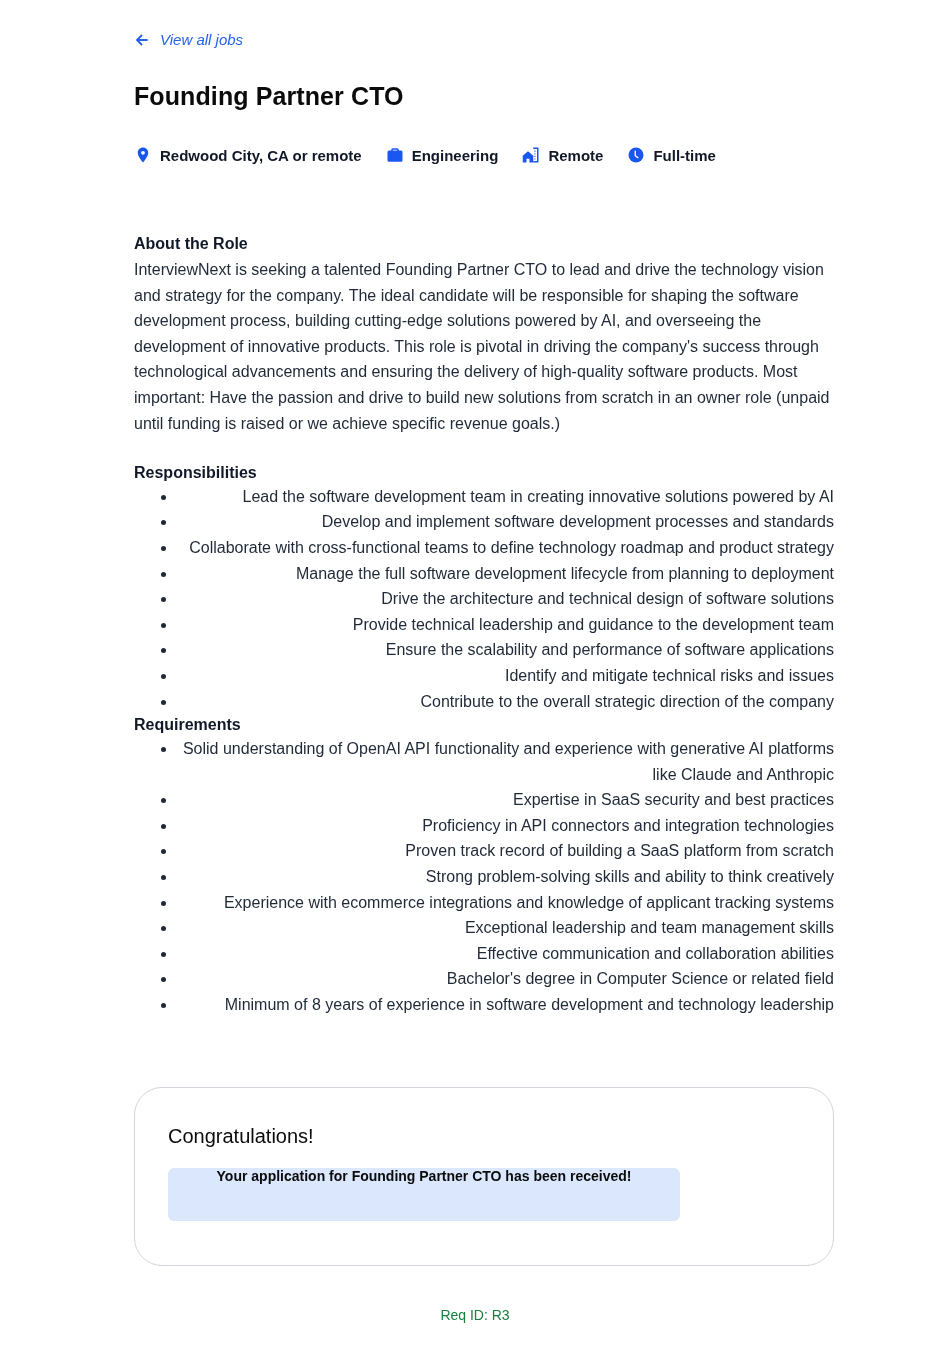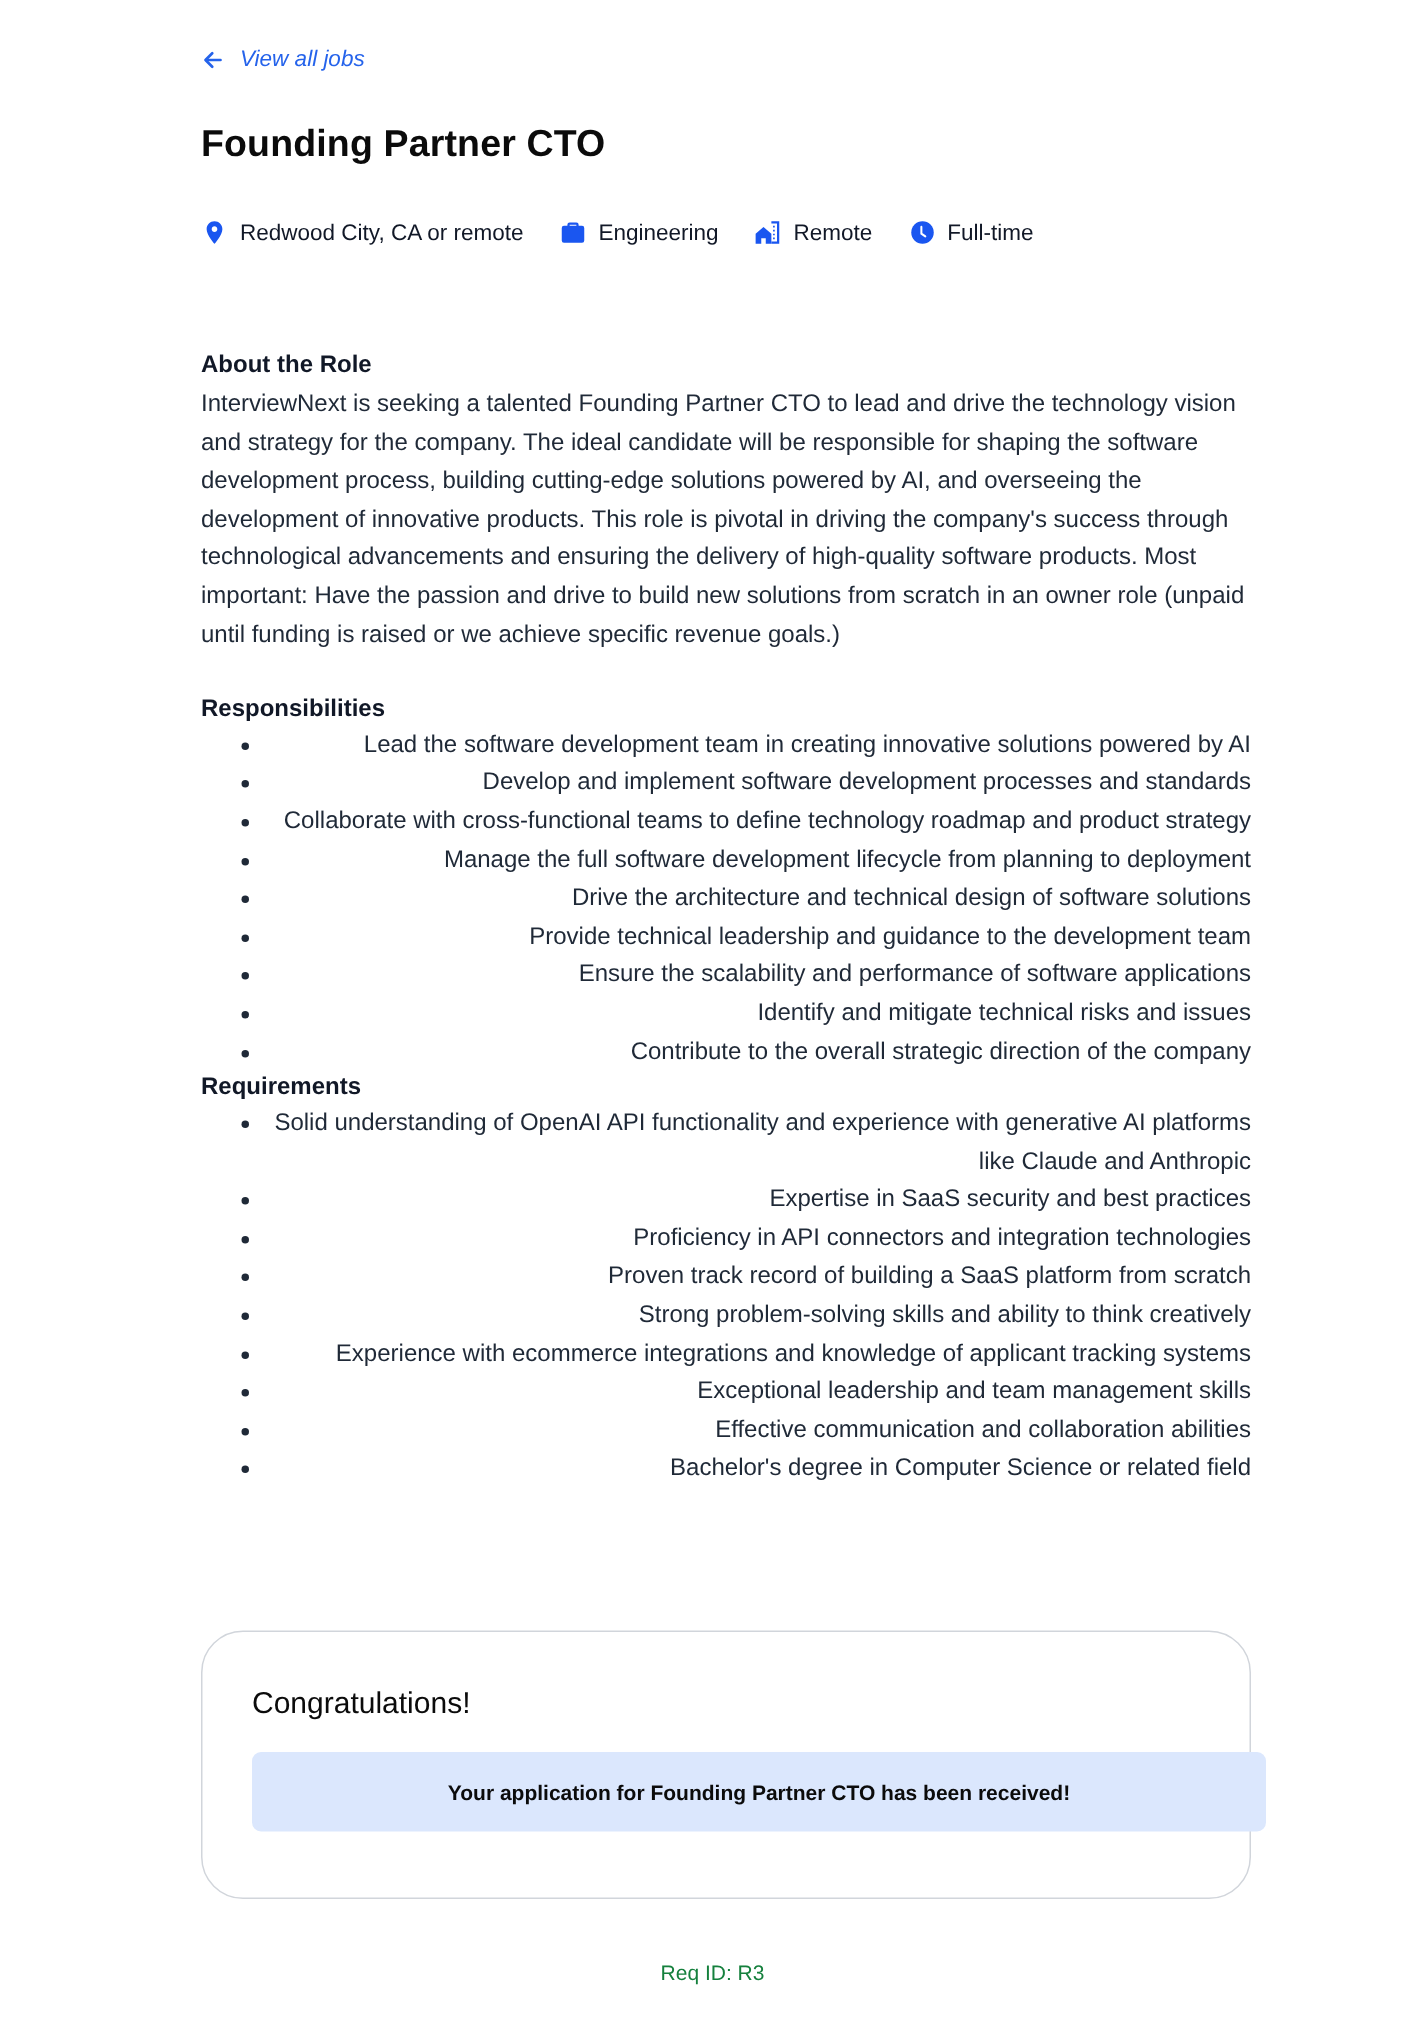--- a/index.html
+++ b/index.html
@@ -46,20 +46,21 @@
       top: 146px;
       display: flex;
       align-items: center;
       font-size: 15px;
       color: #111827;
     }
     .meta-item {
       display: flex;
       align-items: center;
       margin-right: 24px;
+      font-weight: bold;
     }
     .meta-item .icon {
       width: 18px;
       height: 18px;
       margin-right: 8px;
       display: flex;
       align-items: center;
       justify-content: center;
     }
     .meta-item .icon svg { width: 18px; height: 18px; display: block; }
@@ -116,26 +117,26 @@
       position: absolute;
       left: 33px;
       top: 37px;
       font-size: 20px;
       color: #0b0b0b;
     }
     .card-banner {
       position: absolute;
       left: 33px;
       top: 80px;
-      width: 676px;
+      width: 512px;
       height: 53px;
       background: #dbe7fd;
       border-radius: 6px;
       display: flex;
-      align-items: center;
+      align-items: flex-start;
       justify-content: center;
       font-size: 14px;
       font-weight: 700;
       color: #0b0b0b;
     }
     .req-id {
       position: absolute;
       left: 0;
       width: 950px;
       top: 1307px;
@@ -220,20 +221,21 @@
     <ul class="bullets">
       <li>Solid understanding of OpenAI API functionality and experience with generative AI platforms like Claude and Anthropic</li>
       <li>Expertise in SaaS security and best practices</li>
       <li>Proficiency in API connectors and integration technologies</li>
       <li>Proven track record of building a SaaS platform from scratch</li>
       <li>Strong problem-solving skills and ability to think creatively</li>
       <li>Experience with ecommerce integrations and knowledge of applicant tracking systems</li>
       <li>Exceptional leadership and team management skills</li>
       <li>Effective communication and collaboration abilities</li>
       <li>Bachelor's degree in Computer Science or related field</li>
+      <li>Minimum of 8 years of experience in software development and technology leadership</li>
     </ul>
   </div>
 
   <div class="card">
     <div class="card-title">Congratulations!</div>
     <div class="card-banner">
       <span>Your application for Founding Partner CTO has been received!</span>
     </div>
   </div>
 

